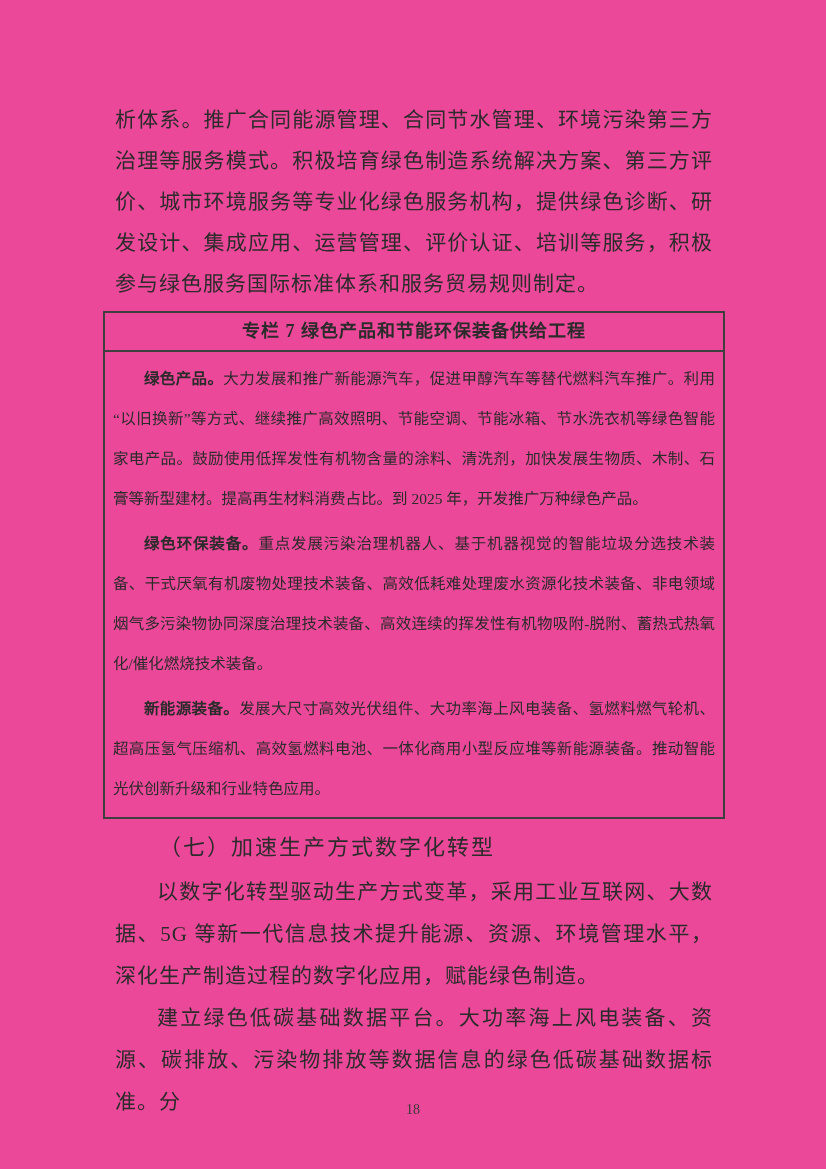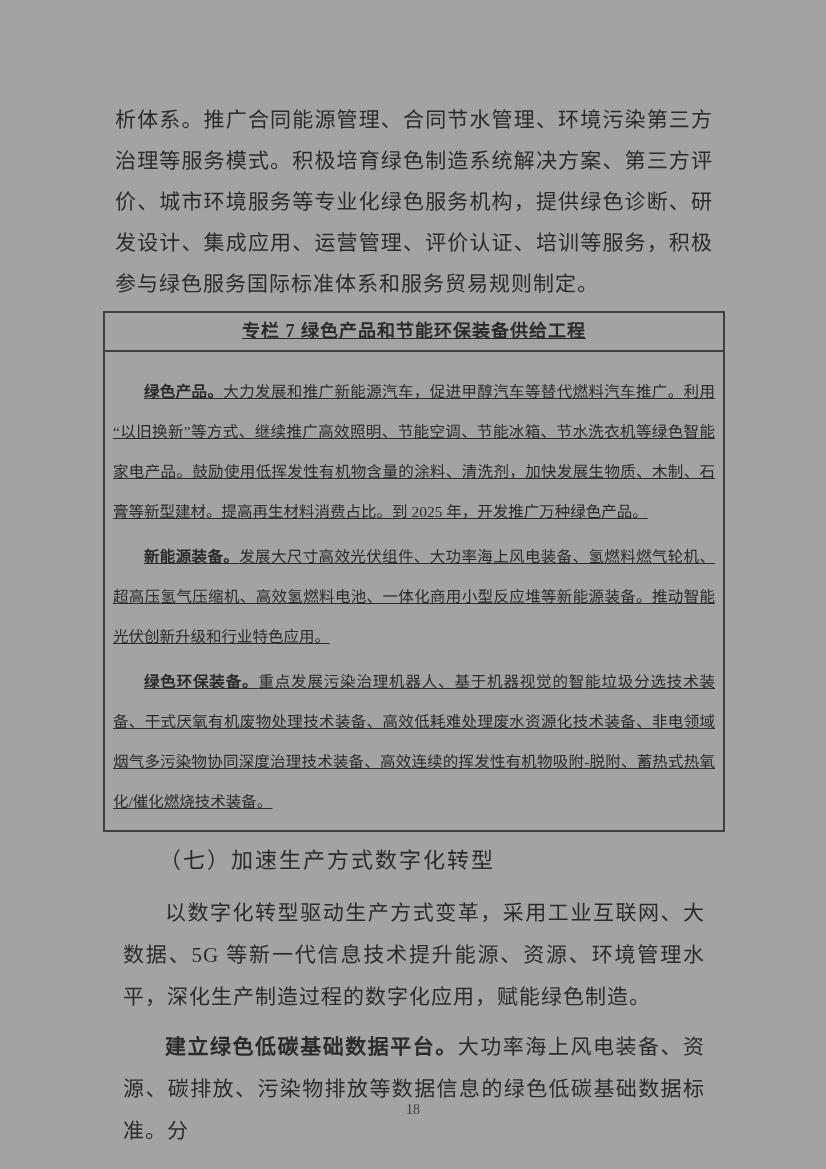--- a/index.html
+++ b/index.html
@@ -1,52 +1,51 @@
 <!DOCTYPE html>
 <html lang="zh-CN"><head>
 <meta charset="utf-8">
 <style>
   html, body { margin: 0; padding: 0; background: #ffffff; }
   .page {
     position: relative;
     width: 826px;
     height: 1169px;
     margin: 0 auto;
-    background: #a3a3a3;
+    background: #ec4899;
     box-sizing: border-box;
     padding: 100px 113px 0 115px;
     font-family: "Liberation Serif", serif;
     color: #2b2b2b;
     overflow: hidden;
   }
   
   .body-text {
     font-size: 21px;
     line-height: 41px;
     letter-spacing: 1px;
     text-align: justify;
     margin: 0;
   }
   
   .callout-box {
     margin: 6px -12px 0 -12px;
     border: 2px solid #3f3f3f;
     box-sizing: border-box;
-    text-decoration: underline;
   }
   .callout-title {
     text-align: center;
     font-weight: bold;
     font-size: 18px;
     line-height: 37px;
     border-bottom: 2px solid #3f3f3f;
     letter-spacing: 1px;
   }
   .callout-content {
-    padding: 20px 8px 8px 8px;
+    padding: 7px 8px 8px 8px;
   }
   .callout-paragraph {
     margin: 0 0 5px 0;
     font-size: 15.5px;
     line-height: 40px;
     text-align: justify;
     text-indent: 2em;
   }
   .callout-paragraph:last-child { margin-bottom: 0; }
   .callout-lead { font-weight: bold; }
@@ -59,23 +58,23 @@
     letter-spacing: 2px;
     text-indent: 2em;
     font-family: Liberation Mono, monospace;
   }
   .section-paragraph {
     font-size: 21px;
     line-height: 42px;
     letter-spacing: 1px;
     text-align: justify;
     text-indent: 2em;
-    margin: 8px;
+    margin: 0;
   }
-  .section-lead { font-weight: bold; }
+  .section-lead { font-weight: normal; }
   .page-number {
     position: absolute;
     left: 0;
     right: 0;
     top: 1082px;
     text-align: center;
     font-size: 14px;
     color: #3a3a3a;
     letter-spacing: 0;
     margin-top: 20px;
@@ -88,24 +87,24 @@
 
   <p class="body-text">析体系。推广合同能源管理、合同节水管理、环境污染第三方治理等服务模式。积极培育绿色制造系统解决方案、第三方评价、城市环境服务等专业化绿色服务机构，提供绿色诊断、研发设计、集成应用、运营管理、评价认证、培训等服务，积极参与绿色服务国际标准体系和服务贸易规则制定。</p>
 
   <div class="callout-box">
     <div class="callout-title">专栏 7  绿色产品和节能环保装备供给工程</div>
     <div class="callout-content">
       <p class="callout-paragraph">
         <span class="callout-lead">绿色产品。</span><span>大力发展和推广新能源汽车，促进甲醇汽车等替代燃料汽车推广。利用“以旧换新”等方式、继续推广高效照明、节能空调、节能冰箱、节水洗衣机等绿色智能家电产品。鼓励使用低挥发性有机物含量的涂料、清洗剂，加快发展生物质、木制、石膏等新型建材。提高再生材料消费占比。到 2025 年，开发推广万种绿色产品。</span>
       </p>
       <p class="callout-paragraph">
-        <span class="callout-lead">新能源装备。</span><span>发展大尺寸高效光伏组件、大功率海上风电装备、氢燃料燃气轮机、超高压氢气压缩机、高效氢燃料电池、一体化商用小型反应堆等新能源装备。推动智能光伏创新升级和行业特色应用。</span>
+        <span class="callout-lead">绿色环保装备。</span><span>重点发展污染治理机器人、基于机器视觉的智能垃圾分选技术装备、干式厌氧有机废物处理技术装备、高效低耗难处理废水资源化技术装备、非电领域烟气多污染物协同深度治理技术装备、高效连续的挥发性有机物吸附-脱附、蓄热式热氧化/催化燃烧技术装备。</span>
       </p>
       <p class="callout-paragraph">
-        <span class="callout-lead">绿色环保装备。</span><span>重点发展污染治理机器人、基于机器视觉的智能垃圾分选技术装备、干式厌氧有机废物处理技术装备、高效低耗难处理废水资源化技术装备、非电领域烟气多污染物协同深度治理技术装备、高效连续的挥发性有机物吸附-脱附、蓄热式热氧化/催化燃烧技术装备。</span>
+        <span class="callout-lead">新能源装备。</span><span>发展大尺寸高效光伏组件、大功率海上风电装备、氢燃料燃气轮机、超高压氢气压缩机、高效氢燃料电池、一体化商用小型反应堆等新能源装备。推动智能光伏创新升级和行业特色应用。</span>
       </p>
     </div>
   </div>
 
   <h3 class="section-heading">（七）加速生产方式数字化转型</h3>
 
   <p class="section-paragraph">
     <span>以数字化转型驱动生产方式变革，采用工业互联网、大数据、5G 等新一代信息技术提升能源、资源、环境管理水平，深化生产制造过程的数字化应用，赋能绿色制造。</span>
   </p>
 

